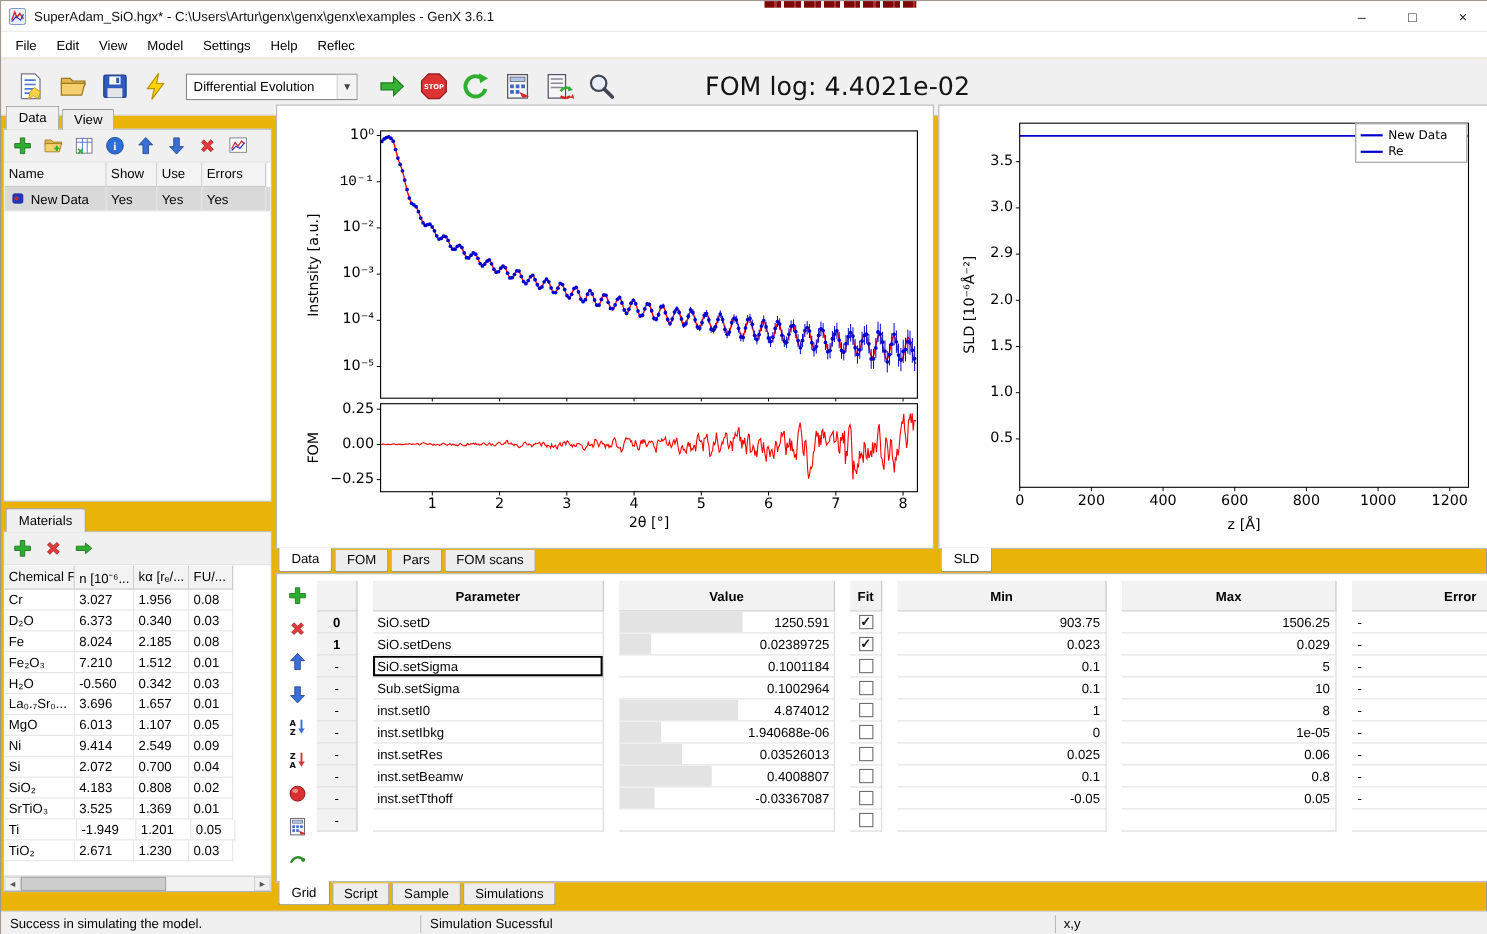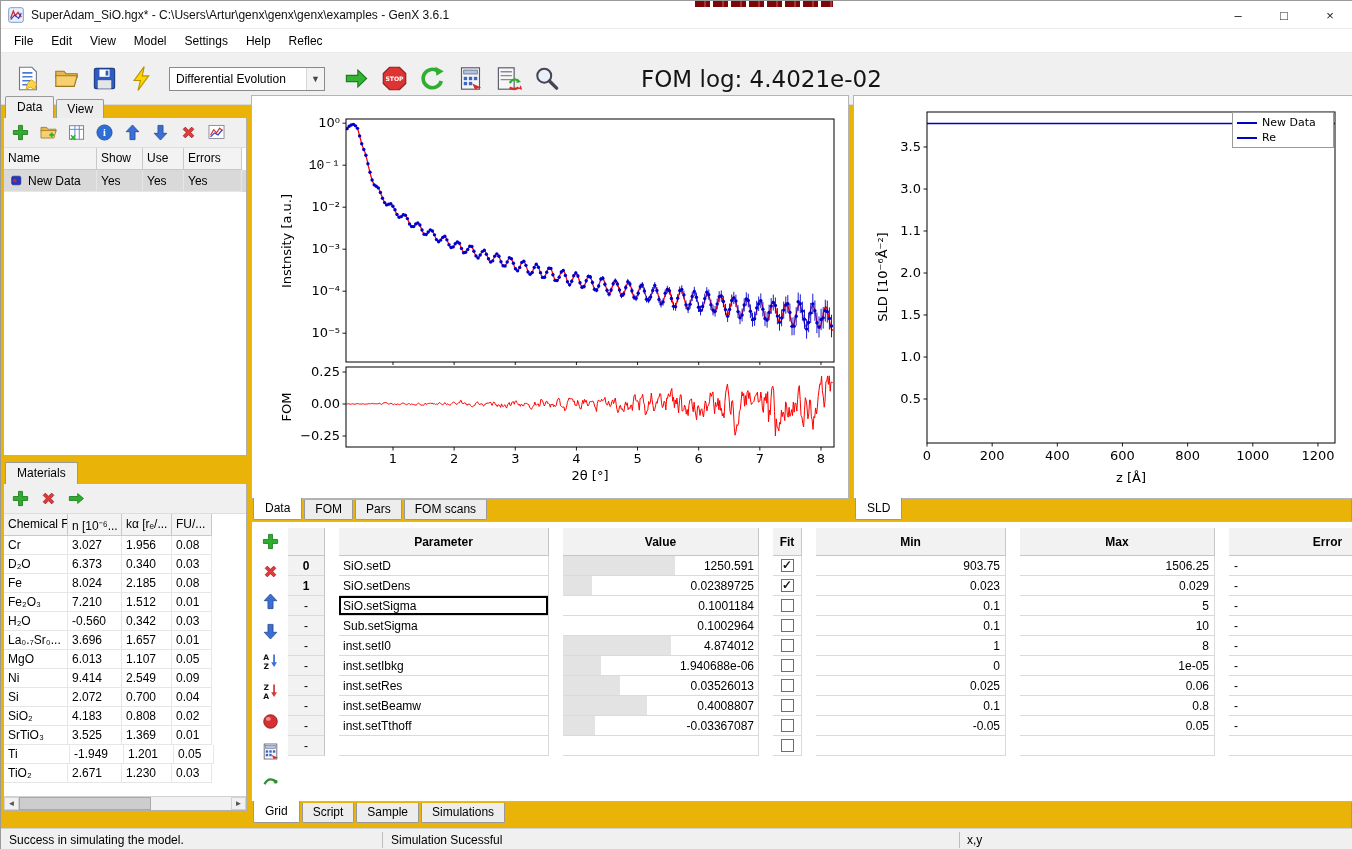--- a/index.html
+++ b/index.html
@@ -971,21 +971,21 @@
         <line x1="203.32" x2="203.32" y1="347" y2="350.5" stroke="#000" stroke-width="0.9"></line>
         <line x1="268.48" x2="268.48" y1="347" y2="350.5" stroke="#000" stroke-width="0.9"></line>
         <line x1="333.64" x2="333.64" y1="347" y2="350.5" stroke="#000" stroke-width="0.9"></line>
         <line x1="398.79999999999995" x2="398.79999999999995" y1="347" y2="350.5" stroke="#000" stroke-width="0.9"></line>
         <line x1="463.96" x2="463.96" y1="347" y2="350.5" stroke="#000" stroke-width="0.9"></line>
       </svg>
       <span class="tick" style="left: 7px; top: 295px; width: 60px; text-align: right;">0.5</span>
       <span class="tick" style="left: 7px; top: 253px; width: 60px; text-align: right;">1.0</span>
       <span class="tick" style="left: 7px; top: 211px; width: 60px; text-align: right;">1.5</span>
       <span class="tick" style="left: 7px; top: 169px; width: 60px; text-align: right;">2.0</span>
-      <span class="tick" style="left: 7px; top: 127px; width: 60px; text-align: right;">1.1</span>
+      <span class="tick" style="left: 7px; top: 127px; width: 60px; text-align: right;">2.9</span>
       <span class="tick" style="left: 7px; top: 85px; width: 60px; text-align: right;">3.0</span>
       <span class="tick" style="left: 7px; top: 43px; width: 60px; text-align: right;">3.5</span>
       <span class="tick" style="left: 33px; top: 352px; width: 80px; text-align: center;">0</span>
       <span class="tick" style="left: 98.16px; top: 352px; width: 80px; text-align: center;">200</span>
       <span class="tick" style="left: 163.32px; top: 352px; width: 80px; text-align: center;">400</span>
       <span class="tick" style="left: 228.48px; top: 352px; width: 80px; text-align: center;">600</span>
       <span class="tick" style="left: 293.64px; top: 352px; width: 80px; text-align: center;">800</span>
       <span class="tick" style="left: 358.8px; top: 352px; width: 80px; text-align: center;">1000</span>
       <span class="tick" style="left: 423.96px; top: 352px; width: 80px; text-align: center;">1200</span>
     </div>

